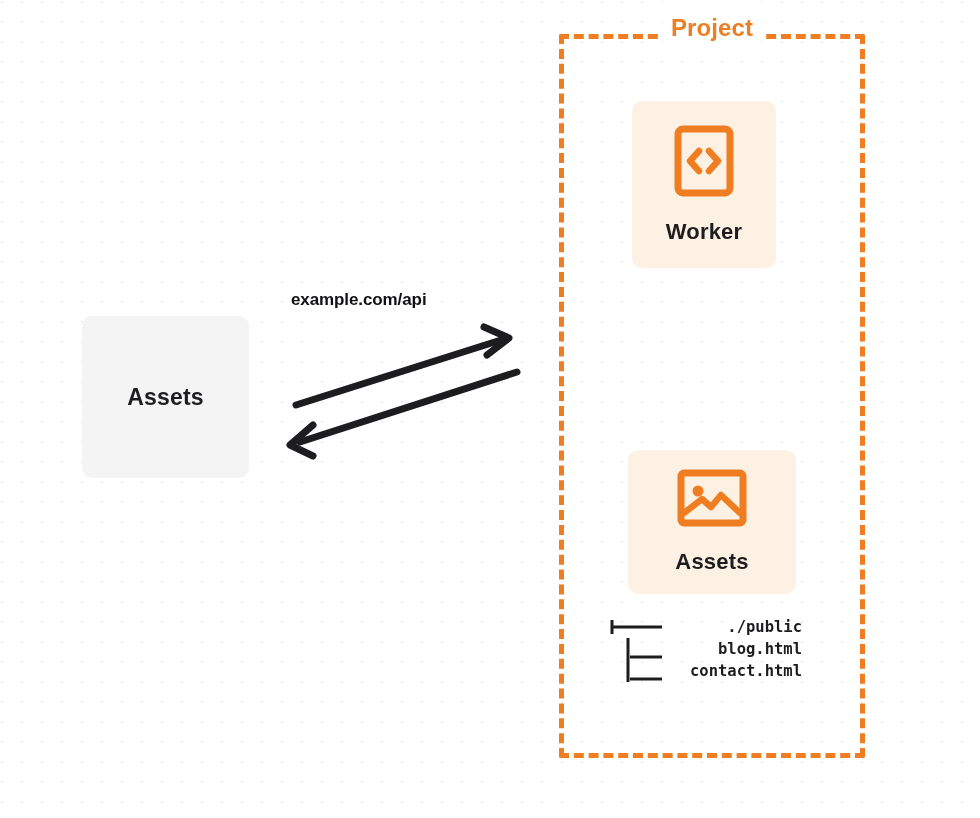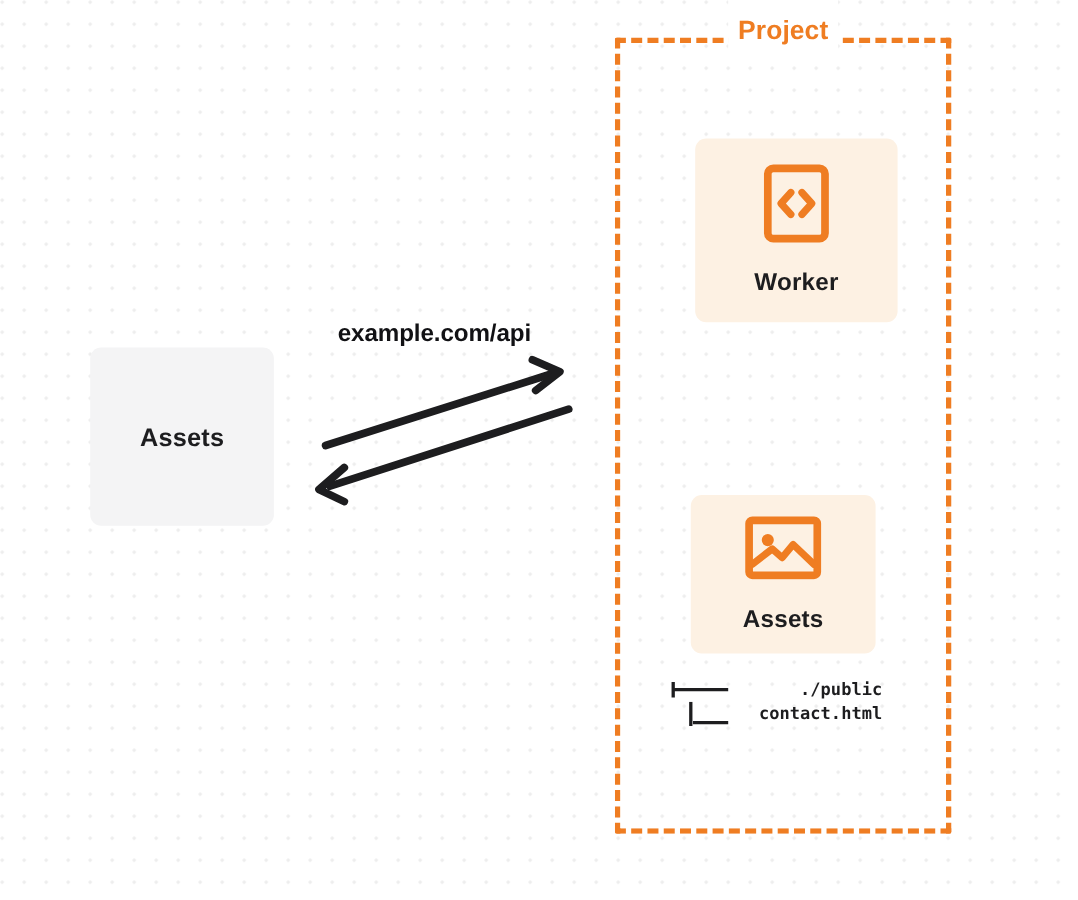--- a/index.html
+++ b/index.html
@@ -78,23 +78,22 @@
     font-size: 23px;
   }
   .card-icon {
     display: block;
     margin-bottom: 18px;
   }
 
   #worker-card {
     left: 632px;
     top: 101px;
-    width: 184px;
+    width: 144px;
     height: 167px;
-    margin-top: 25px;
   }
   #assets-card {
     left: 628px;
     top: 450px;
     width: 168px;
     height: 144px;
   }
   #client-card {
     left: 82px;
     top: 316px;
@@ -108,24 +107,24 @@
     left: 0;
     top: 0;
     width: 980px;
     height: 818px;
     pointer-events: none;
   }
 
   
   .edge-label {
     position: absolute;
-    left: 307px;
+    left: 291px;
     top: 290px;
     color: #111114;
-    font-size: 22px;
+    font-size: 17px;
     font-weight: 700;
     letter-spacing: -0.1px;
     white-space: nowrap;
   }
 
   
   .file-tree {
     position: absolute;
     left: 600px;
     top: 616px;
@@ -208,24 +207,31 @@
 
     <div class="tree-row">
       <svg class="tree-glyph" viewBox="0 0 70 22" fill="none">
         <path d="M12 4 L12 18" stroke="#1d1d1f" stroke-width="3"></path>
         <path d="M12 11 L62 11" stroke="#1d1d1f" stroke-width="3"></path>
       </svg>
       <span class="tree-text">./public</span>
     </div>
 
 
-
     <div class="tree-row">
       <svg class="tree-glyph" viewBox="0 0 70 22" fill="none" style="left:22px;">
         <path d="M6 0 L6 22" stroke="#1d1d1f" stroke-width="3"></path>
         <path d="M8 19 L40 19" stroke="#1d1d1f" stroke-width="3"></path>
       </svg>
+      <span class="tree-text">blog.html</span>
+    </div>
+
+    <div class="tree-row">
+      <svg class="tree-glyph" viewBox="0 0 70 22" fill="none" style="left:22px;">
+        <path d="M6 0 L6 22" stroke="#1d1d1f" stroke-width="3"></path>
+        <path d="M8 19 L40 19" stroke="#1d1d1f" stroke-width="3"></path>
+      </svg>
       <span class="tree-text">contact.html</span>
     </div>
 
   </div>
 
 </div>
 
 </body></html>

